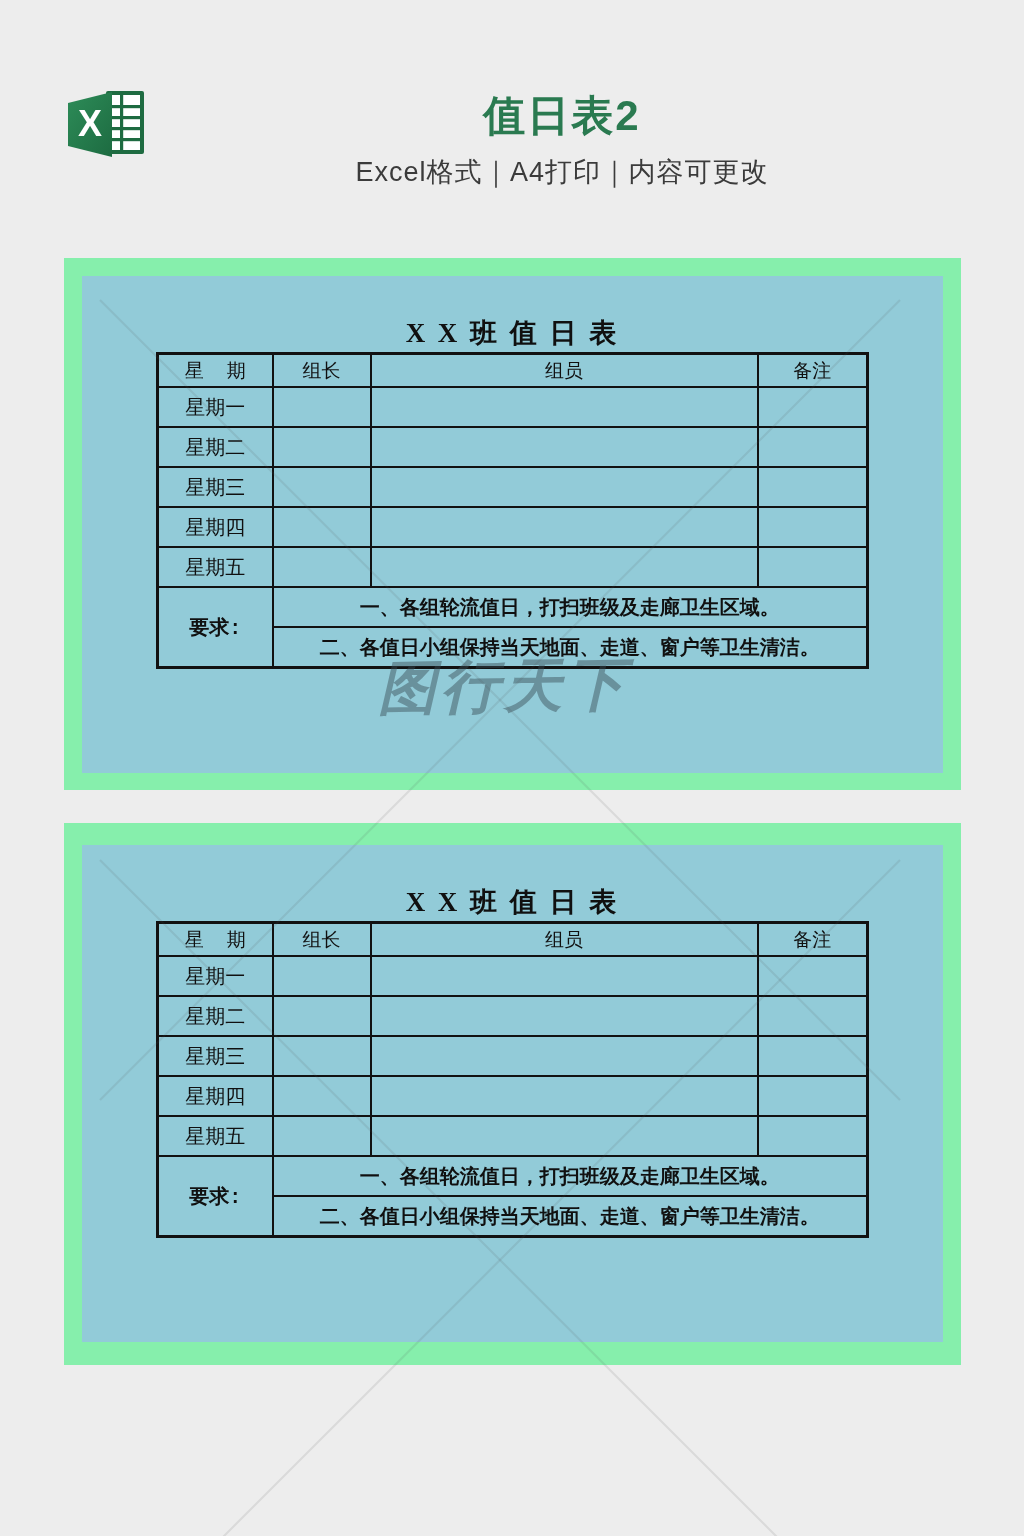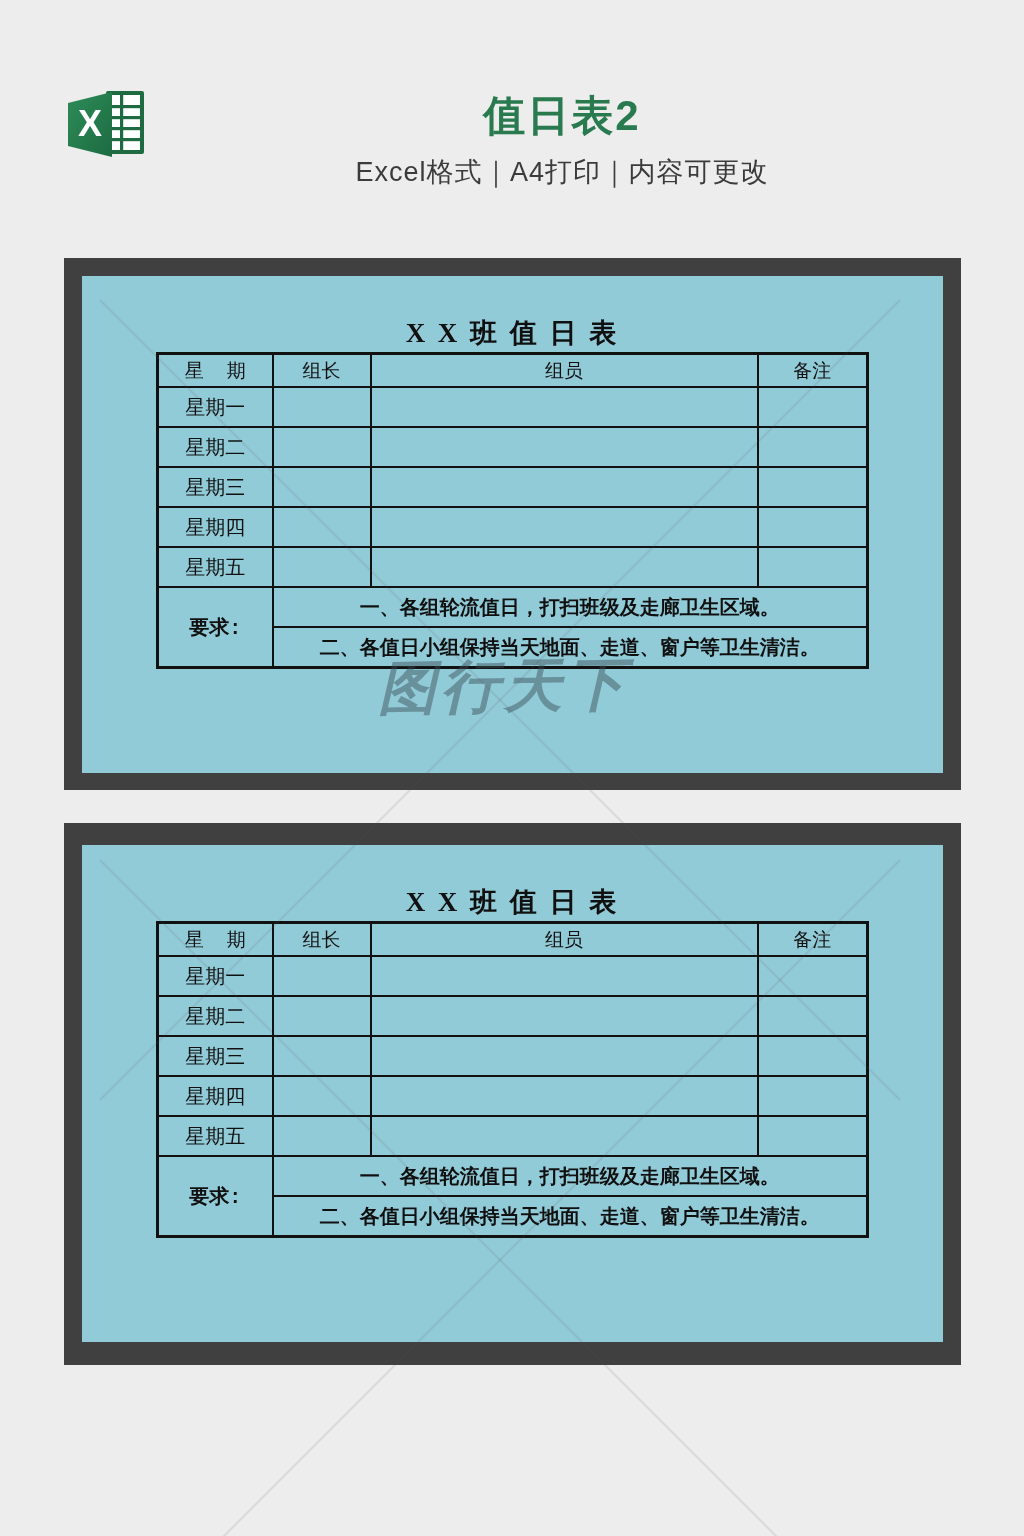--- a/index.html
+++ b/index.html
@@ -12,21 +12,21 @@
   .excel-icon{position:absolute;left:66px;top:86px;width:82px;height:76px;}
   .page-title{
     position:absolute;top:88px;left:50px;width:1024px;text-align:center;
     font-size:42px;font-weight:bold;color:#2a7a50;letter-spacing:2px;
   }
   .page-subtitle{
     position:absolute;top:154px;left:50px;width:1024px;text-align:center;
     font-size:27px;color:#3b3b3b;letter-spacing:1px;
   }
   
-  .card{position:absolute;left:64px;width:897px;background:#404040;}
+  .card{position:absolute;left:64px;width:897px;background:#86efac;}
   .card1{top:258px;height:532px;}
   .card2{top:823px;height:542px;}
   .panel-blue{position:absolute;left:18px;width:861px;height:497px;background:#92cbd8;}
   .card1 .panel-blue{top:18px;}
   .card2 .panel-blue{top:22px;}
   
   .sheet-title{
     margin-top:42px;text-align:center;line-height:30px;
     font-family:"Liberation Serif",serif;font-size:27px;font-weight:bold;
     letter-spacing:3px;color:#101010;white-space:pre;

